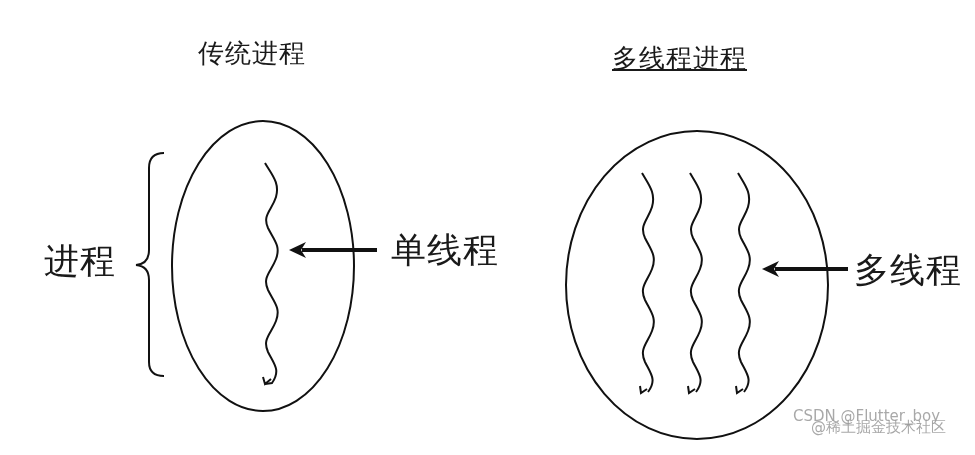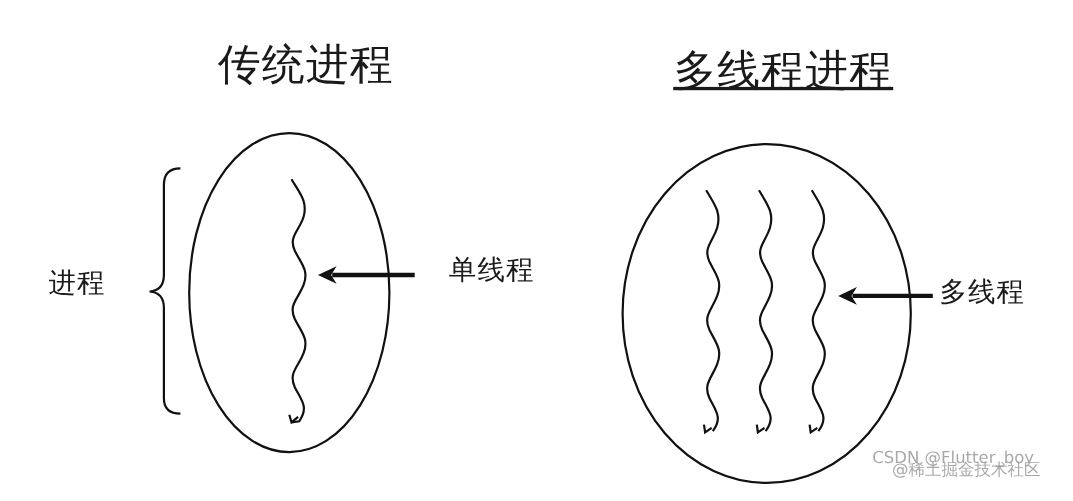--- a/index.html
+++ b/index.html
@@ -1,20 +1,20 @@
 <!DOCTYPE html>
 <html><head>
   <meta charset="utf-8">
   <style>
     html, body { margin: 0; padding: 0; background: #ffffff; }
     body { width: 975px; height: 455px; position: relative; overflow: hidden;
            font-family: "DejaVu Sans", "Liberation Sans", sans-serif; color: #1a1a1a; }
     .label { position: absolute; white-space: nowrap; line-height: 1; color: #1a1a1a; }
-    .title { font-size: 39px; letter-spacing: 1px; }
-    .side  { font-size: 25px; letter-spacing: 1px; }
+    .title { font-size: 26px; letter-spacing: 1px; }
+    .side  { font-size: 35px; letter-spacing: 1px; }
     #diagram { position: absolute; left: 0; top: 0; }
     .watermark { position: absolute; font-size: 15px; color: #9a9a9a; white-space: nowrap; line-height: 1; }
   </style>
 </head>
 <body>
 
 <svg id="diagram" width="975" height="455" viewBox="0 0 975 455" xmlns="http://www.w3.org/2000/svg">
   <defs>
     <marker id="arrowhead" viewBox="0 0 12 10" refX="1" refY="5" markerWidth="12" markerHeight="10" markerUnits="userSpaceOnUse" orient="auto-start-reverse">
       <path d="M12,0 L0,5 L12,10 L8,5 Z" fill="#111"></path>
@@ -52,17 +52,17 @@
       <path d="M736,386 L737,393 L743,389" fill="none" stroke="#111" stroke-width="2"></path>
     </g>
     <line x1="848" y1="269" x2="775" y2="269" stroke="#111" stroke-width="4"></line>
     <path d="M762,269 L779,261 L774,269 L779,277 Z" fill="#111"></path>
   </g>
 </svg>
 
 <div class="label title" style="left:198px; top:40px;">传统进程</div>
 <div class="label title" style="left:612px; top:45px;text-decoration:underline;">多线程进程</div>
 <div class="label side" style="left:44px; top:244px;">进程</div>
-<div class="label side" style="left:391px; top:233px;margin-left:17px;">单线程</div>
+<div class="label side" style="left:391px; top:233px;">单线程</div>
 <div class="label side" style="left:854px; top:253px;">多线程</div>
 
 <div class="watermark" style="left:793px; top:409px; opacity:0.85;">CSDN @Flutter_boy</div>
 <div class="watermark" style="left:811px; top:420px; opacity:0.85;">@稀土掘金技术社区</div>
 
 </body></html>

